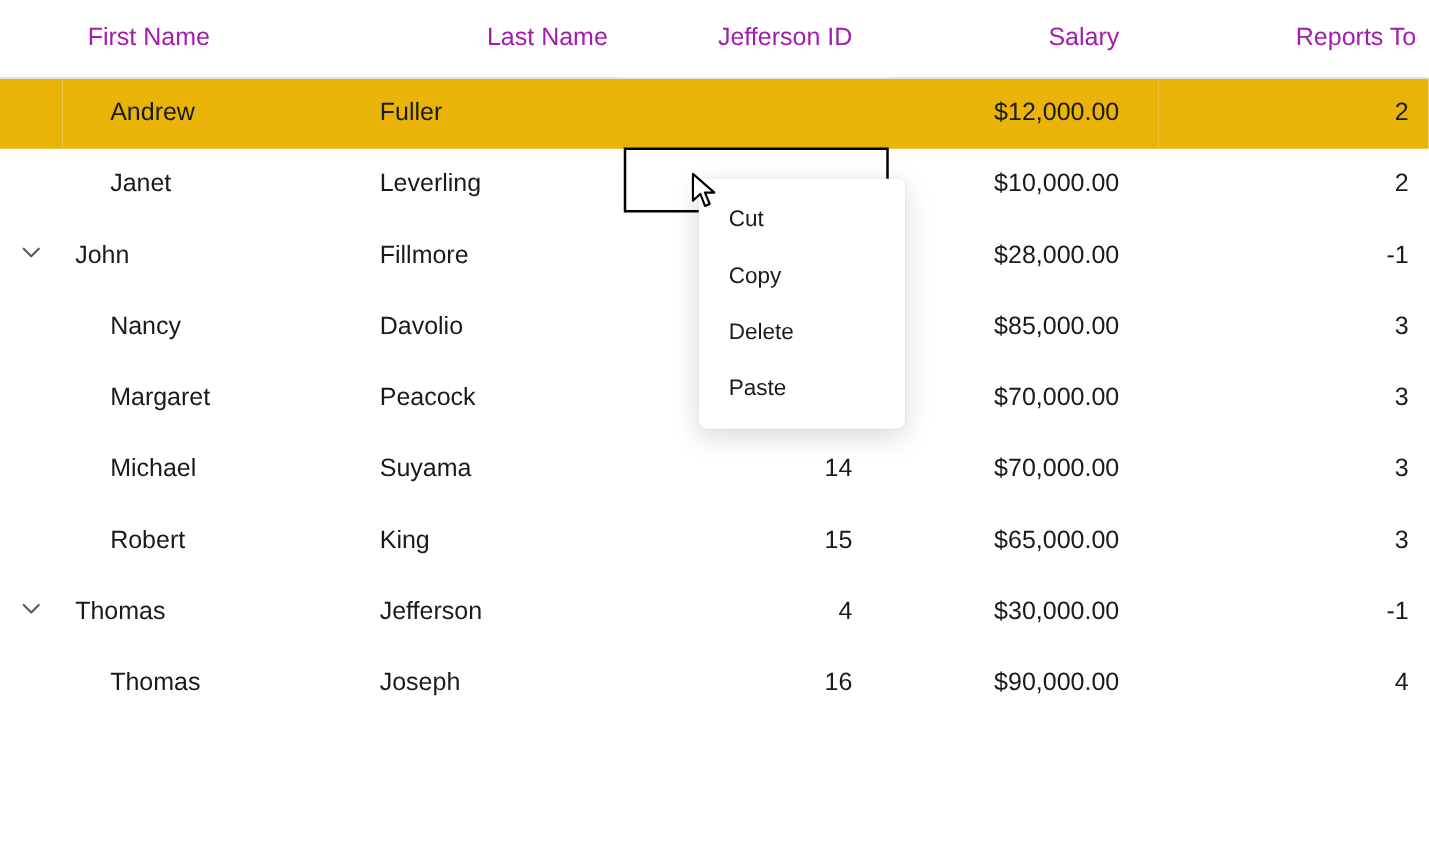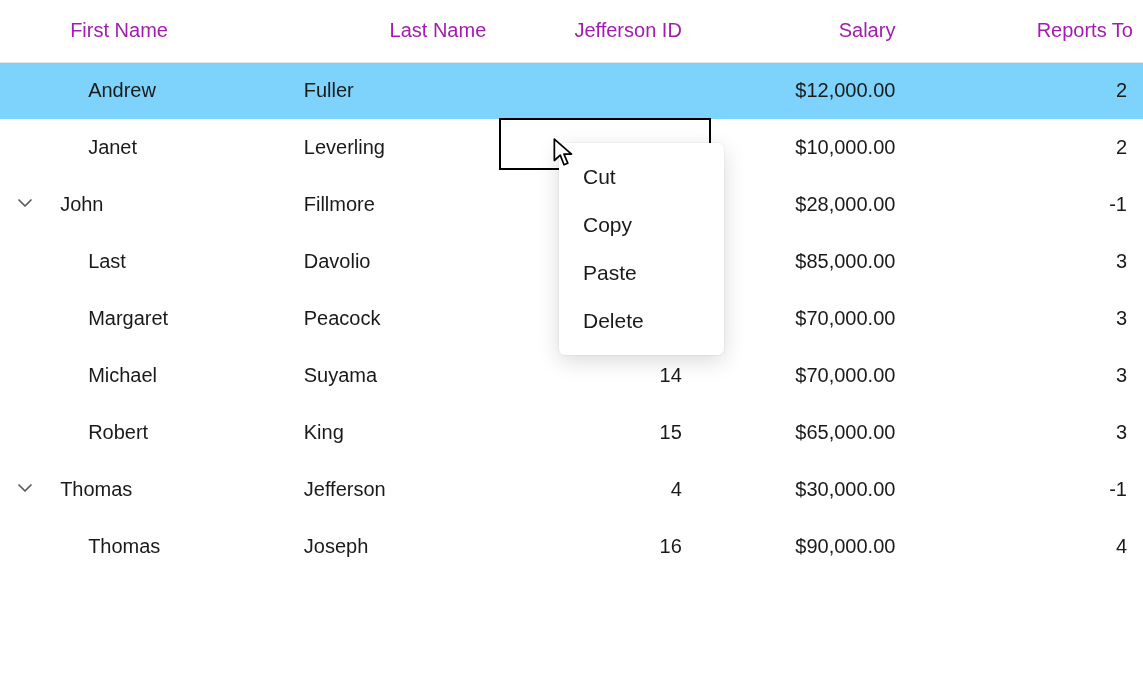--- a/index.html
+++ b/index.html
@@ -31,21 +31,21 @@
     font-size: 20px;
   }
   .col-expand { width: 50px; }
   .col-first  { width: 245px; text-align: left; padding-left: 20px; }
   .col-last   { width: 200px; text-align: right; }
   .col-emp    { width: 215px; text-align: right; padding-right: 30px; }
   .col-salary { width: 215px; text-align: right; padding-right: 32px; }
   .col-reports{ width: 215px; text-align: right; }
 
   .data-row { height: 57px; }
-  .data-row.highlight { background: #7dd3fc; }
+  .data-row.highlight { background: #eab308; }
 
   .cell { padding: 0 10px; vertical-align: middle; }
   .cell.expand { width: 50px; text-align: center; color: #5a5a5a; cursor: pointer; }
   .cell.first  { text-align: left; }
   .cell.last   { text-align: left; padding-left: 8px; }
   .cell.emp    { text-align: right; padding-right: 30px; position: relative; }
   .cell.salary { text-align: right; padding-right: 32px; }
   .cell.reports{ text-align: right; padding-right: 16px; }
 
   .indent-parent { padding-left: 10px; }
@@ -78,21 +78,21 @@
     width: 165px;
     background: #fff;
     border-radius: 6px;
     box-shadow: 0 6px 22px rgba(0,0,0,0.15), 0 0 0 1px rgba(0,0,0,0.03);
     padding: 10px 0;
     z-index: 10;
   }
   .menu-item {
     padding: 12px 24px;
     cursor: pointer;
-    font-size: 21px;
+    font-size: 18px;
     color: #1a1a1a;
   }
 
   .cursor {
     position: absolute;
     left: 552px;
     top: 138px;
     z-index: 20;
     pointer-events: none;
   }
@@ -136,21 +136,21 @@
               </svg>
             </span></span></td>
         <td class="cell first indent-parent">John</td>
         <td class="cell last">Fillmore</td>
         <td class="cell emp"></td>
         <td class="cell salary">$28,000.00</td>
         <td class="cell reports">-1</td>
       </tr>
       <tr class="data-row">
         <td class="cell expand"></td>
-        <td class="cell first indent-child">Last</td>
+        <td class="cell first indent-child">Nancy</td>
         <td class="cell last">Davolio</td>
         <td class="cell emp">12</td>
         <td class="cell salary">$85,000.00</td>
         <td class="cell reports">3</td>
       </tr>
       <tr class="data-row">
         <td class="cell expand"></td>
         <td class="cell first indent-child">Margaret</td>
         <td class="cell last">Peacock</td>
         <td class="cell emp">13</td>
@@ -194,21 +194,21 @@
         <td class="cell reports">4</td>
       </tr>
     </tbody>
 </table>
 
 <div class="focus-cell"></div>
 
 <div class="context-menu">
   <div class="menu-item">Cut</div>
   <div class="menu-item">Copy</div>
+  <div class="menu-item">Delete</div>
   <div class="menu-item">Paste</div>
-  <div class="menu-item">Delete</div>
 </div>
 
 <div class="cursor">
   <svg viewBox="0 0 20 28">
     <path d="M1 1 L1 21 L6.5 16 L10 25 L13.5 23.5 L10 15 L17 15 Z" fill="#fff" stroke="#000" stroke-width="1.6" stroke-linejoin="round"></path>
   </svg>
 </div>
 
 </body></html>

